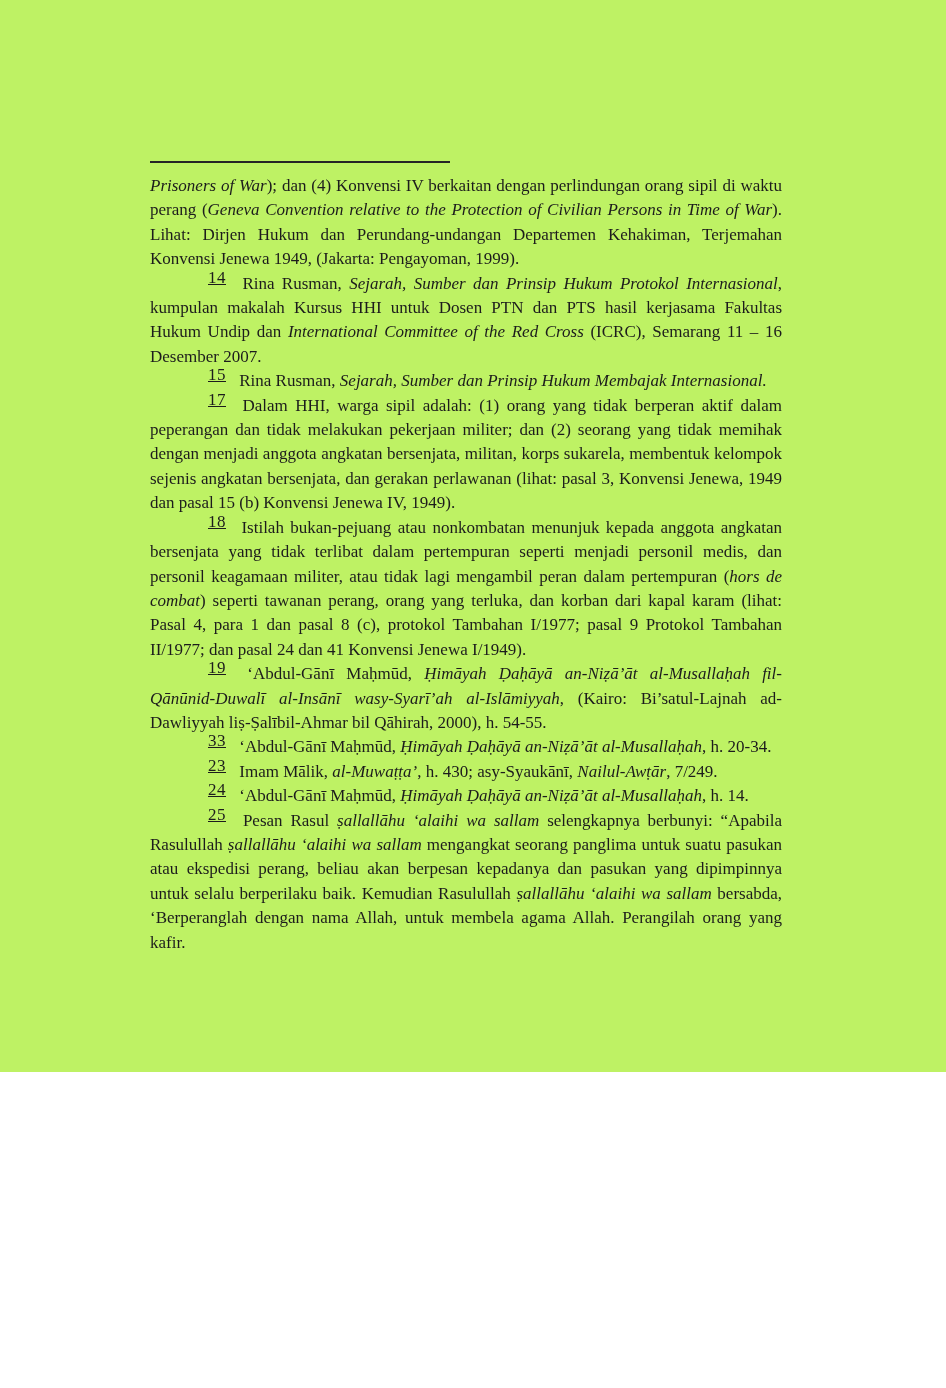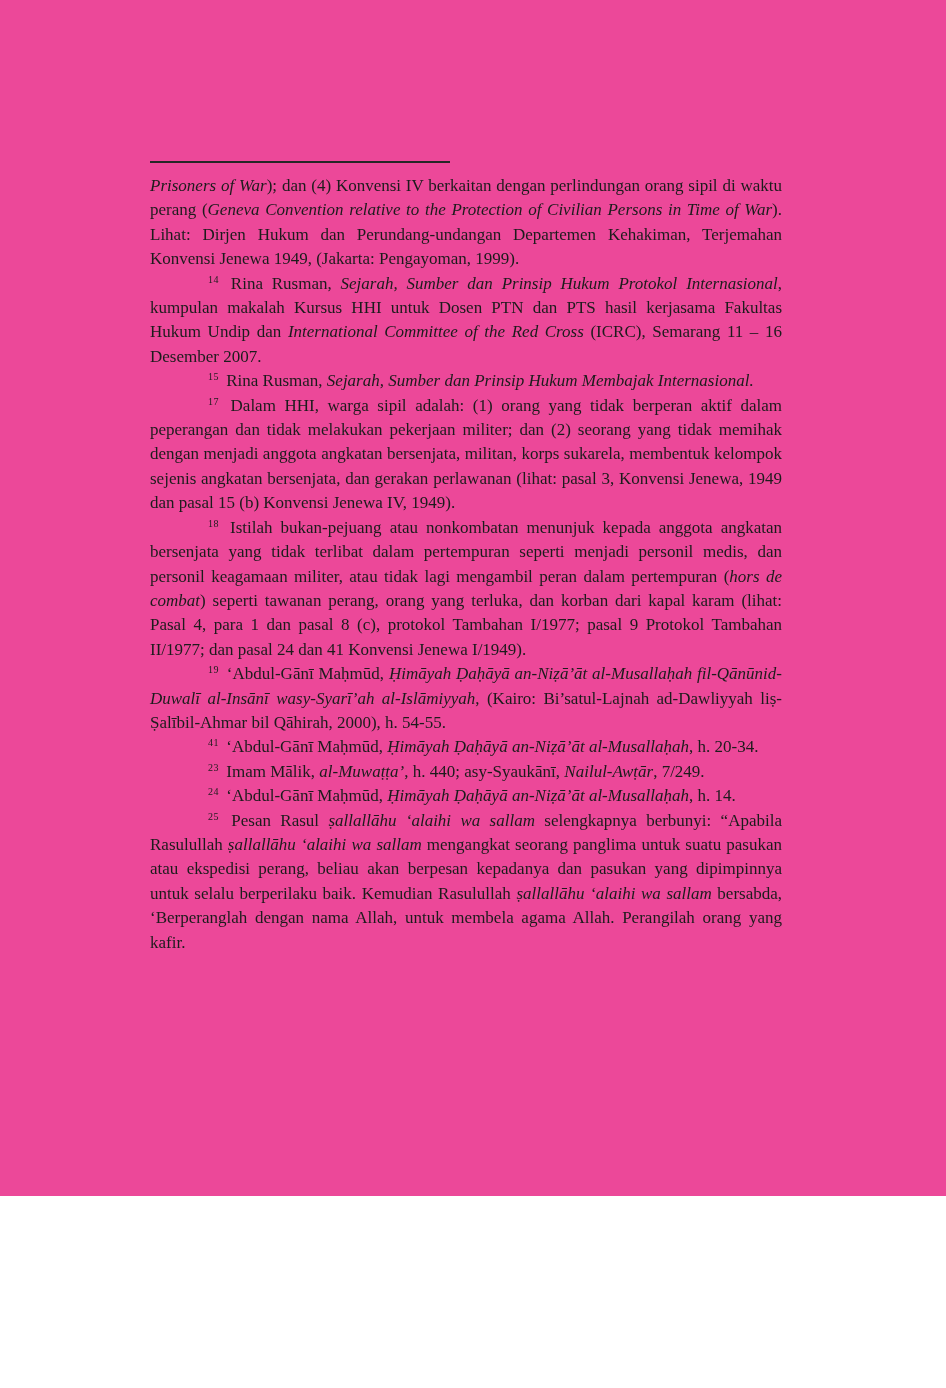--- a/index.html
+++ b/index.html
@@ -1,20 +1,20 @@
 <!DOCTYPE html>
 <html><head>
 <meta charset="utf-8">
 <style>
   html, body { margin: 0; padding: 0; background: #ffffff; }
   .page {
     position: relative;
     width: 946px;
-    height: 1196px;
-    background: #ec4899;
+    height: 1072px;
+    background: #bef264;
     font-family: "Liberation Serif", serif;
     color: #1c1c1c;
     overflow: hidden;
   }
   .content {
     position: absolute;
     left: 150px;
     top: 161px;
     width: 632px;
   }
@@ -26,25 +26,26 @@
   }
   p.fn-para {
     margin: 0;
     font-size: 17px;
     line-height: 24.4px;
     text-align: justify;
     text-justify: inter-word;
   }
   p.fn-para.indent { text-indent: 58px; }
   p.fn-para sup {
-    font-size: 10px;
+    font-size: 17px;
     line-height: 0;
     vertical-align: 6px;
     letter-spacing: 0.5px;
-    margin-right: 3px;
+    margin-right: 9px;
+    text-decoration: underline;
   }
   p.fn-para i { font-style: italic; }
   .footer {
     position: absolute;
     left: 150px;
     top: 1246px;
     width: 632px;
     font-size: 16.5px;
     line-height: 22px;
     white-space: nowrap;
@@ -58,22 +59,22 @@
 <div class="page">
   <div class="content">
     <div class="fn-rule"></div>
     <div>
         <p class="fn-para"><i>Prisoners of War</i><span>); dan (4) Konvensi IV berkaitan dengan perlindungan orang sipil di waktu perang (</span><i>Geneva Convention relative to the Protection of Civilian Persons in Time of War</i><span>). Lihat: Dirjen Hukum dan Perundang-undangan Departemen Kehakiman, Terjemahan Konvensi Jenewa 1949, (Jakarta: Pengayoman, 1999).</span></p>
         <p class="fn-para indent"><sup>14</sup><span> Rina Rusman, </span><i>Sejarah, Sumber dan Prinsip Hukum Protokol Internasional</i><span>, kumpulan makalah Kursus HHI untuk Dosen PTN dan PTS hasil kerjasama Fakultas Hukum Undip dan </span><i>International Committee of the Red Cross</i><span> (ICRC), Semarang 11 – 16 Desember 2007.</span></p>
         <p class="fn-para indent"><sup>15</sup><span> Rina Rusman, </span><i>Sejarah, Sumber dan Prinsip Hukum Membajak Internasional.</i></p>
         <p class="fn-para indent"><sup>17</sup><span> Dalam HHI, warga sipil adalah: (1) orang yang tidak berperan aktif dalam peperangan dan tidak melakukan pekerjaan militer; dan (2) seorang yang tidak memihak dengan menjadi anggota angkatan bersenjata, militan, korps sukarela, membentuk kelompok sejenis angkatan bersenjata, dan gerakan perlawanan (lihat: pasal 3, Konvensi Jenewa, 1949 dan pasal 15 (b) Konvensi Jenewa IV, 1949).</span></p>
         <p class="fn-para indent"><sup>18</sup><span> Istilah bukan-pejuang atau nonkombatan menunjuk kepada anggota angkatan bersenjata yang tidak terlibat dalam pertempuran seperti menjadi personil medis, dan personil keagamaan militer, atau tidak lagi mengambil peran dalam pertempuran (</span><i>hors de combat</i><span>) seperti tawanan perang, orang yang terluka, dan korban dari kapal karam (lihat: Pasal 4, para 1 dan pasal 8 (c), protokol Tambahan I/1977; pasal 9 Protokol Tambahan II/1977; dan pasal 24 dan 41 Konvensi Jenewa I/1949).</span></p>
         <p class="fn-para indent"><sup>19</sup><span> ‘Abdul-Gānī Maḥmūd, </span><i>Ḥimāyah Ḍaḥāyā an-Niẓā’āt al-Musallaḥah fil-Qānūnid-Duwalī al-Insānī wasy-Syarī’ah al-Islāmiyyah</i><span>, (Kairo: Bi’satul-Lajnah ad-Dawliyyah liṣ-Ṣalībil-Ahmar bil Qāhirah, 2000), h. 54-55.</span></p>
-        <p class="fn-para indent"><sup>41</sup><span> ‘Abdul-Gānī Maḥmūd, </span><i>Ḥimāyah Ḍaḥāyā an-Niẓā’āt al-Musallaḥah</i><span>, h. 20-34.</span></p>
-        <p class="fn-para indent"><sup>23</sup><span> Imam Mālik, </span><i>al-Muwaṭṭa’</i><span>, h. 440; asy-Syaukānī, </span><i>Nailul-Awṭār</i><span>, 7/249.</span></p>
+        <p class="fn-para indent"><sup>33</sup><span> ‘Abdul-Gānī Maḥmūd, </span><i>Ḥimāyah Ḍaḥāyā an-Niẓā’āt al-Musallaḥah</i><span>, h. 20-34.</span></p>
+        <p class="fn-para indent"><sup>23</sup><span> Imam Mālik, </span><i>al-Muwaṭṭa’</i><span>, h. 430; asy-Syaukānī, </span><i>Nailul-Awṭār</i><span>, 7/249.</span></p>
         <p class="fn-para indent"><sup>24</sup><span> ‘Abdul-Gānī Maḥmūd, </span><i>Ḥimāyah Ḍaḥāyā an-Niẓā’āt al-Musallaḥah</i><span>, h. 14.</span></p>
         <p class="fn-para indent"><sup>25</sup><span> Pesan Rasul </span><i>ṣallallāhu ‘alaihi wa sallam</i><span> selengkapnya berbunyi: “Apabila Rasulullah </span><i>ṣallallāhu ‘alaihi wa sallam</i><span> mengangkat seorang panglima untuk suatu pasukan atau ekspedisi perang, beliau akan berpesan kepadanya dan pasukan yang dipimpinnya untuk selalu berperilaku baik. Kemudian Rasulullah </span><i>ṣallallāhu ‘alaihi wa sallam</i><span> bersabda, ‘Berperanglah dengan nama Allah, untuk membela agama Allah. Perangilah orang yang kafir.</span></p>
       </div>
   </div>
   <div class="footer">
     <span class="page-number">384</span><span class="running-title">Konflik Inter dan Antar Negara</span>
   </div>
 </div>
 
 </body></html>

